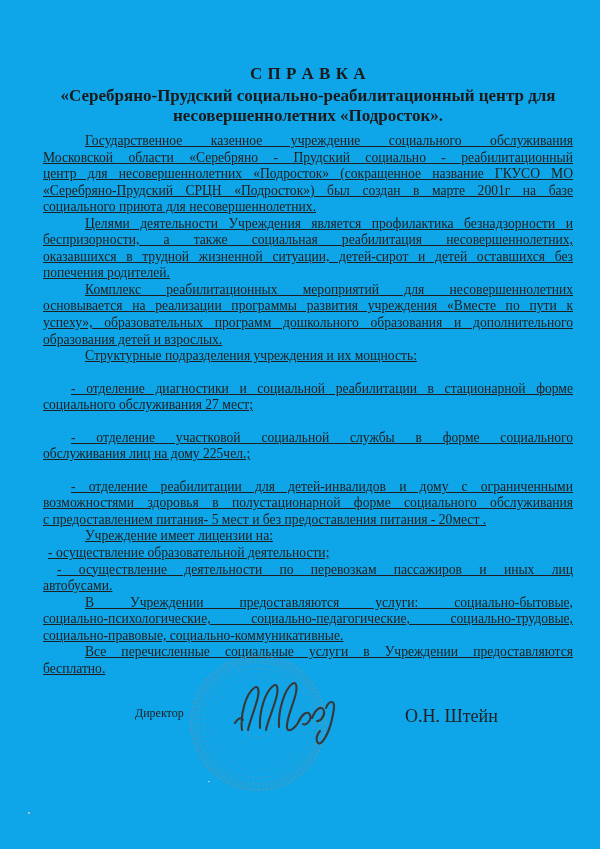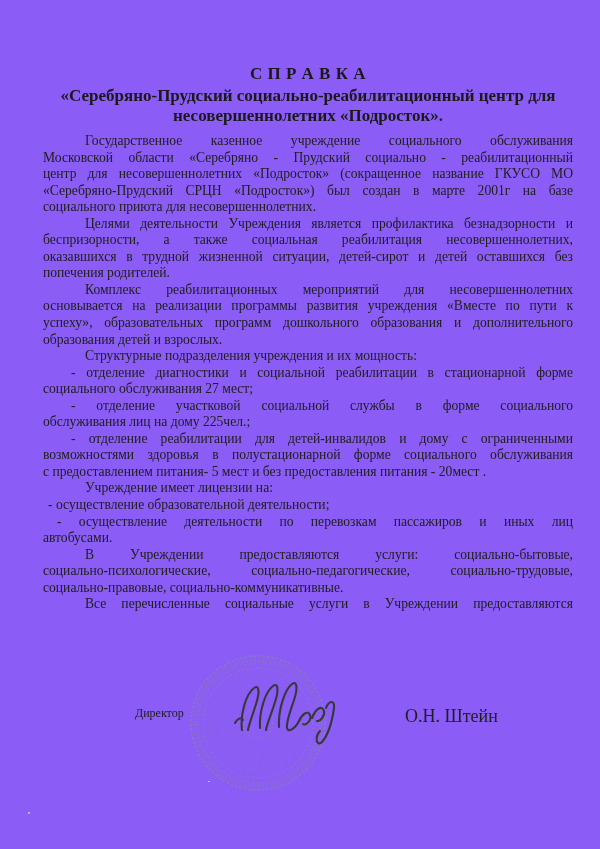--- a/index.html
+++ b/index.html
@@ -1,44 +1,44 @@
 <!DOCTYPE html>
 <html><head>
 <meta charset="utf-8">
 <style>
   html,body{margin:0;padding:0;background:#ffffff;}
   .page{
     position:relative;
     width:600px;height:849px;
-    background:#8b5cf6;
+    background:#0ea5e9;
     overflow:hidden;
     font-family:"Liberation Serif","DejaVu Serif",serif;
     color:#202020;
   }
   .doc-title{
     position:absolute;top:64px;left:43px;width:530px;
     text-align:center;font-weight:bold;font-size:17px;
     letter-spacing:0.5px;color:#1a1a1a;
   }
   .doc-subtitle{
     position:absolute;top:86px;left:43px;width:530px;
     text-align:center;font-weight:bold;font-size:17px;line-height:19.5px;
     color:#1a1a1a;
   }
   .doc-body{
     position:absolute;top:133px;left:43px;width:530px;
   }
   .line{
     font-size:13.6px;line-height:16.55px;min-height:16.55px;
-    white-space:normal;color:#202020;
+    white-space:normal;color:#202020;text-decoration:underline;
   }
   .align-justify{text-align:justify;text-align-last:justify;}
   .align-left{text-align:center;text-align-last:left;}
   .ind-paragraph{padding-left:42px;}
-  .ind-dash{padding-left:28px;}
+  .ind-dash{padding-left:28px;margin-top:16px;}
   .ind-dash-small{padding-left:14px;}
   .ind-dash-tiny{padding-left:5px;}
   .ind-none{padding-left:0;}
   .sig-role{
     position:absolute;left:135px;top:706px;font-size:12px;color:#1f1f1f;z-index:3;
   }
   .sig-name{
     position:absolute;left:405px;top:706px;font-size:18px;color:#1f1f1f;z-index:3;
   }
   .stamp{
@@ -86,20 +86,21 @@
       <div class="line align-justify ind-none">возможностями здоровья в полустационарной форме социального обслуживания</div>
       <div class="line align-left ind-none">с предоставлением питания- 5 мест и без предоставления питания - 20мест .</div>
       <div class="line align-left ind-paragraph">Учреждение имеет лицензии на:</div>
       <div class="line align-left ind-dash-tiny">- осуществление образовательной деятельности;</div>
       <div class="line align-justify ind-dash-small">- осуществление деятельности по перевозкам пассажиров и иных лиц</div>
       <div class="line align-left ind-none">автобусами.</div>
       <div class="line align-justify ind-paragraph">В Учреждении предоставляются услуги: социально-бытовые,</div>
       <div class="line align-justify ind-none">социально-психологические, социально-педагогические, социально-трудовые,</div>
       <div class="line align-left ind-none">социально-правовые, социально-коммуникативные.</div>
       <div class="line align-justify ind-paragraph">Все перечисленные социальные услуги в Учреждении предоставляются</div>
+      <div class="line align-left ind-none">бесплатно.</div>
     </div>
 
   <span class="sig-role">Директор</span>
 
   <svg class="stamp" viewBox="0 0 140 140" aria-hidden="true">
     <g fill="none" stroke="#8f8f8f">
       <circle cx="70" cy="70" r="67" stroke-width="1.6" stroke-dasharray="2.5 2" opacity="0.5"></circle>
       <circle cx="70" cy="70" r="62" stroke-width="7" stroke-dasharray="1 1.6" opacity="0.30"></circle>
       <circle cx="70" cy="70" r="55" stroke-width="1.4" stroke-dasharray="2 2.5" opacity="0.45"></circle>
       <circle cx="70" cy="70" r="47" stroke-width="9" stroke-dasharray="0.8 2.2" opacity="0.16"></circle>

